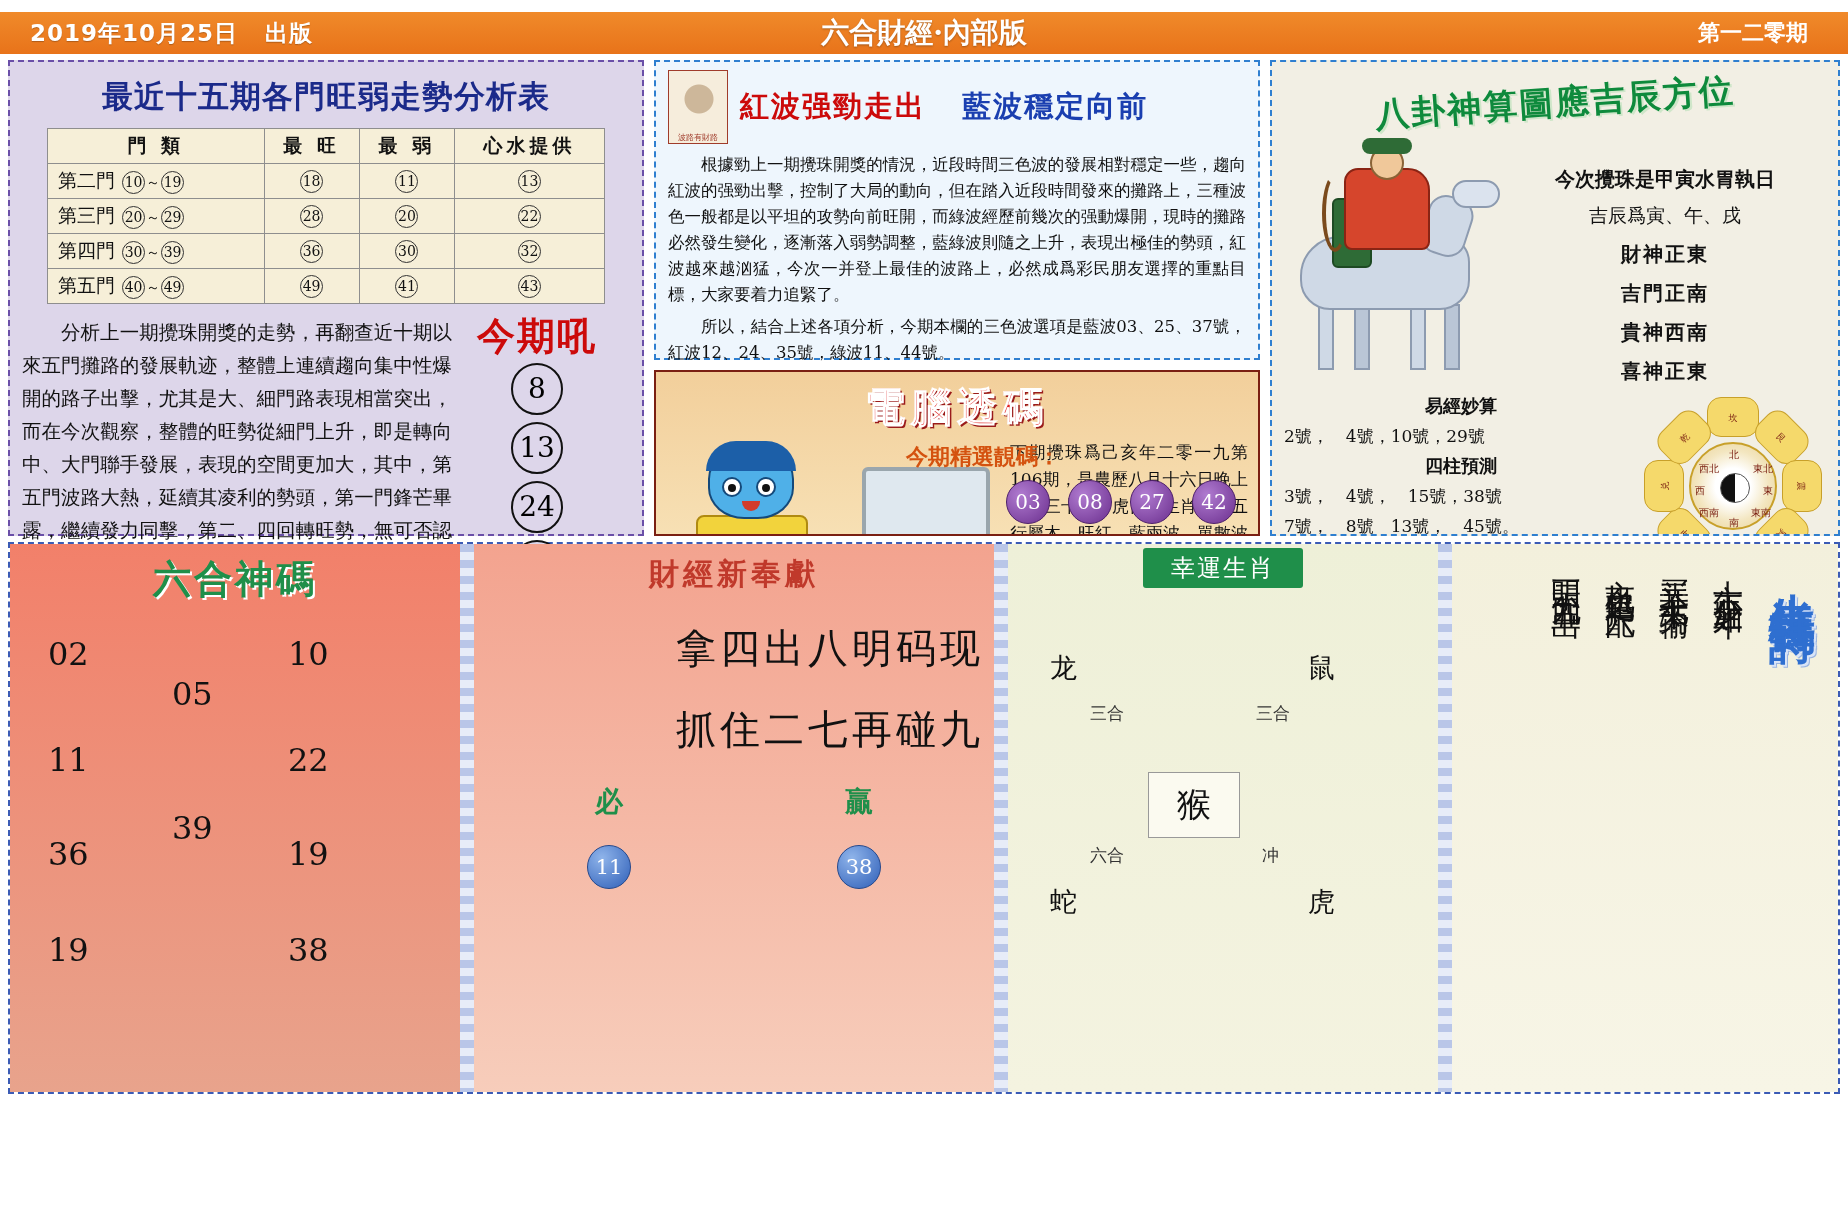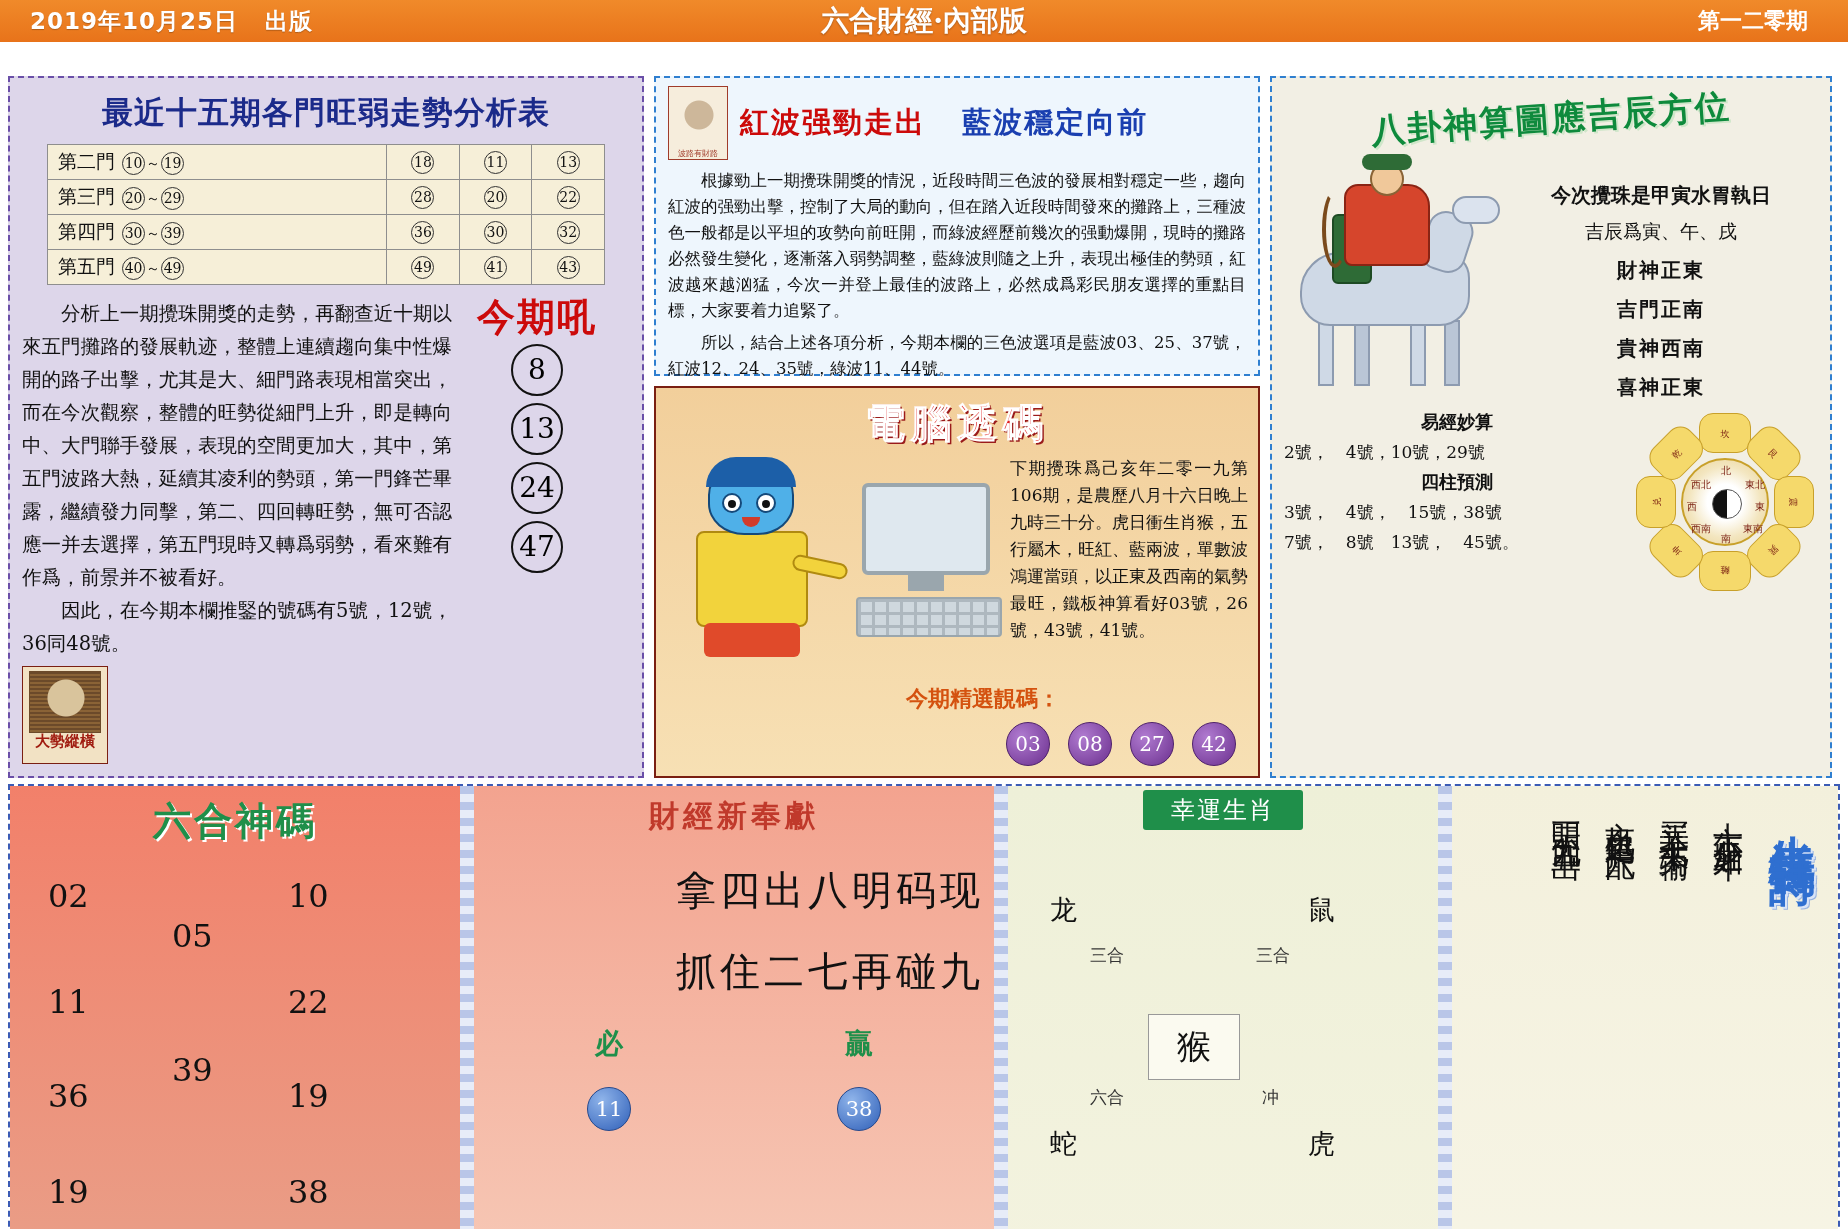--- a/index.html
+++ b/index.html
@@ -10,20 +10,21 @@
     background:#ffffff;
     overflow:hidden;
   }
   
   #header {
     height:42px;
     background:linear-gradient(#f08a2a,#e8731a);
     display:flex; align-items:center;
     color:#ffffff;
     position:relative;
+    margin-top:12px;
   }
   #header .date {
     margin-left:30px;
     font-size:23px;
     letter-spacing:1px;
     font-weight:bold;
     text-shadow:0 1px 1px rgba(0,0,0,.25);
   }
   #header .date .pub { margin-left:18px; }
   #header .title {
@@ -31,25 +32,24 @@
     font-size:28px; font-weight:bold;
     font-family:"DejaVu Serif", serif;
     text-shadow:0 1px 2px rgba(0,0,0,.3);
   }
   #header .issue {
     position:absolute; right:40px;
     font-size:22px; font-weight:bold;
   }
   
   #top {
-    height:708px;
-    padding:6px 16px 0 8px;
+    height:482px;
+    padding:6px 8px 0 8px;
     display:flex;
     gap:10px;
-    margin-top:28px;
   }
 
   
   #leftPanel {
     width:636px;
     background:#ddd6ea;
     padding:8px 12px;
     border:2px dashed #6a4fa8;
   }
   #leftPanel h1 {
@@ -357,20 +357,26 @@
   <div class="issue">第一二零期</div>
 </div>
 
 <div id="top">
 
   <div id="leftPanel">
     <h1>最近十五期各門旺弱走勢分析表</h1>
 
     <table class="trend">
       <tbody>
+          <tr>
+        <th>門 類</th>
+        <th>最 旺</th>
+        <th>最 弱</th>
+        <th>心水提供</th>
+      </tr>
       <tr>
         <td class="men"><span>第二門</span>
           <span class="circ">10</span><span class="rng">～</span><span class="circ">19</span></td>
         <td><span class="circ">18</span></td>
         <td><span class="circ">11</span></td>
         <td><span class="circ">13</span></td>
       </tr>
       <tr>
         <td class="men"><span>第三門</span>
           <span class="circ">20</span><span class="rng">～</span><span class="circ">29</span></td>

